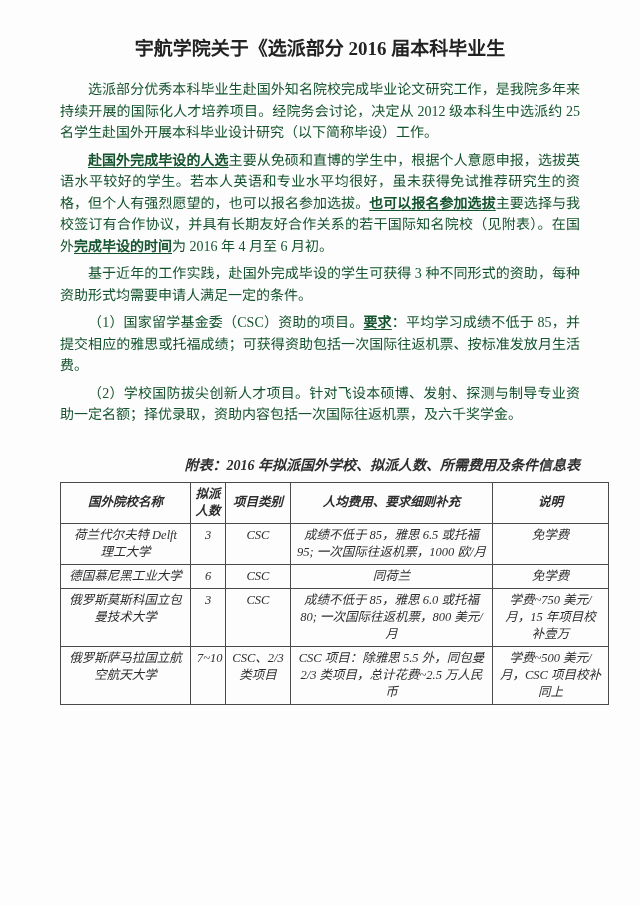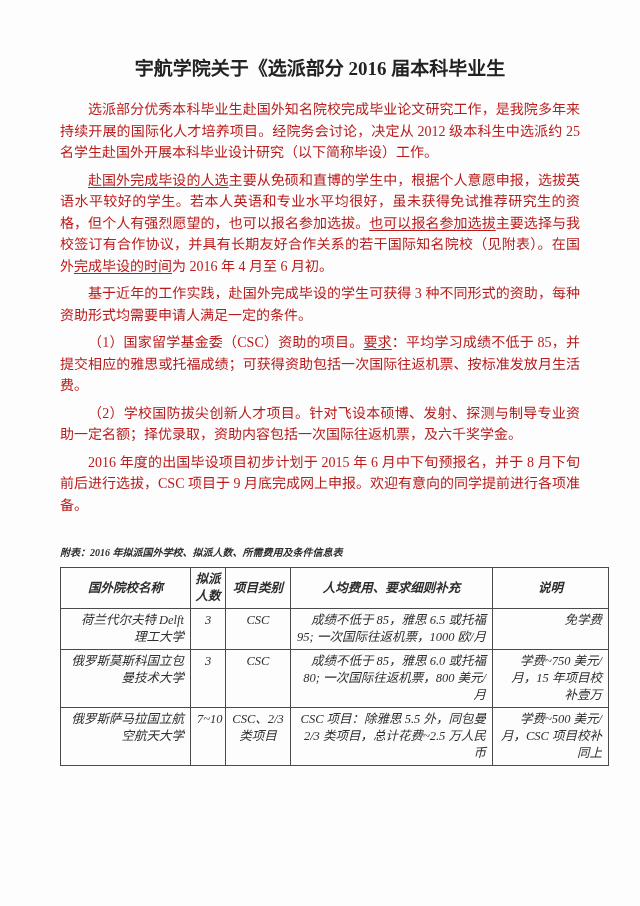--- a/index.html
+++ b/index.html
@@ -19,38 +19,38 @@
     overflow: hidden;
   }
   .doc-title {
     margin: 0 0 16px 0;
     text-align: center;
     font-size: 19px;
     font-weight: bold;
     line-height: 29px;
     color: #222;
   }
-  .doc-title .tline { display: block; margin-top: 20px; }
+  .doc-title .tline { display: block; }
   .body-text p {
     margin: 0 0 6px 0;
     font-size: 14px;
     line-height: 21.5px;
     text-align: justify;
     text-indent: 2em;
-    color: #b91c1c;
+    color: #14532d;
   }
   .bu {
-    font-weight: normal;
+    font-weight: bold;
     text-decoration: underline;
     text-underline-offset: 2px;
   }
   .attachment-caption {
     margin: 28px 0 8px 0;
-    text-align: left;
-    font-size: 10px;
+    text-align: right;
+    font-size: 14px;
     font-style: italic;
     font-weight: bold;
     color: #2e2e2e;
     text-indent: 0;
   }
   table.schools {
     margin: 0 auto;
     border-collapse: collapse;
     width: 548px;
     table-layout: fixed;
@@ -66,21 +66,21 @@
     overflow: hidden;
   }
   table.schools th {
     font-weight: bold;
     text-align: center;
     vertical-align: middle;
     padding: 3px 2px;
   }
   table.schools td {
     vertical-align: top;
-    text-align: right;
+    text-align: center;
   }
   table.schools td.c-center { text-align: center; }
   col.w-name   { width: 130px; }
   col.w-num    { width: 35px; }
   col.w-type   { width: 65px; }
   col.w-detail { width: 202px; }
   col.w-note   { width: 116px; }
 </style>
 </head>
 <body>
@@ -96,21 +96,20 @@
 
     <p><span class="bu">赴国外完成毕设的人选</span><span>主要从免硕和直博的学生中，根据个人意愿申报，选拔英语水平较好的学生。若本人英语和专业水平均很好，虽未获得免试推荐研究生的资格，但个人有强烈愿望的，也可以报名参加选拔。</span><span class="bu">也可以报名参加选拔</span><span>主要选择与我校签订有合作协议，并具有长期友好合作关系的若干国际知名院校（见附表）。在国外</span><span class="bu">完成毕设的时间</span><span>为 2016 年 4 月至 6 月初。</span></p>
 
     <p>基于近年的工作实践，赴国外完成毕设的学生可获得 3 种不同形式的资助，每种资助形式均需要申请人满足一定的条件。</p>
 
     <p><span>（1）国家留学基金委（CSC）资助的项目。</span><span class="bu">要求</span><span>：平均学习成绩不低于 85，并提交相应的雅思或托福成绩；可获得资助包括一次国际往返机票、按标准发放月生活费。</span></p>
 
     <p>（2）学校国防拔尖创新人才项目。针对飞设本硕博、发射、探测与制导专业资助一定名额；择优录取，资助内容包括一次国际往返机票，及六千奖学金。</p>
 
 
-    <p>2016 年度的出国毕设项目初步计划于 2015 年 6 月中下旬预报名，并于 8 月下旬前后进行选拔，CSC 项目于 9 月底完成网上申报。欢迎有意向的同学提前进行各项准备。</p>
   </div>
 
   <p class="attachment-caption">附表：2016 年拟派国外学校、拟派人数、所需费用及条件信息表</p>
 
   <table class="schools">
     <colgroup>
       <col class="w-name">
         <col class="w-num">
         <col class="w-type">
         <col class="w-detail">
@@ -127,20 +126,27 @@
     </thead>
     <tbody>
       <tr>
         <td>荷兰代尔夫特 Delft 理工大学</td>
         <td class="c-center">3</td>
         <td class="c-center">CSC</td>
         <td>成绩不低于 85，雅思 6.5 或托福 95; 一次国际往返机票，1000 欧/月</td>
         <td>免学费</td>
       </tr>
       <tr>
+        <td>德国慕尼黑工业大学</td>
+        <td class="c-center">6</td>
+        <td class="c-center">CSC</td>
+        <td>同荷兰</td>
+        <td>免学费</td>
+      </tr>
+      <tr>
         <td>俄罗斯莫斯科国立包曼技术大学</td>
         <td class="c-center">3</td>
         <td class="c-center">CSC</td>
         <td>成绩不低于 85，雅思 6.0 或托福 80; 一次国际往返机票，800 美元/月</td>
         <td>学费~750 美元/月，15 年项目校补壹万</td>
       </tr>
       <tr>
         <td>俄罗斯萨马拉国立航空航天大学</td>
         <td class="c-center">7~10</td>
         <td class="c-center">CSC、2/3 类项目</td>

